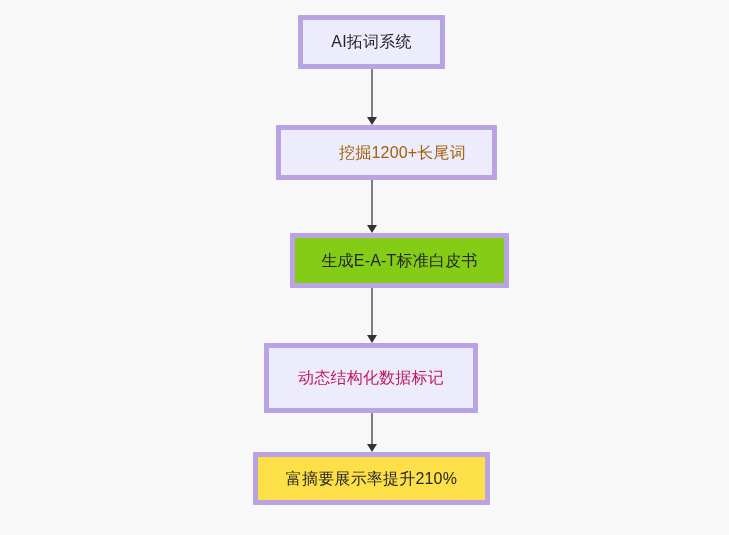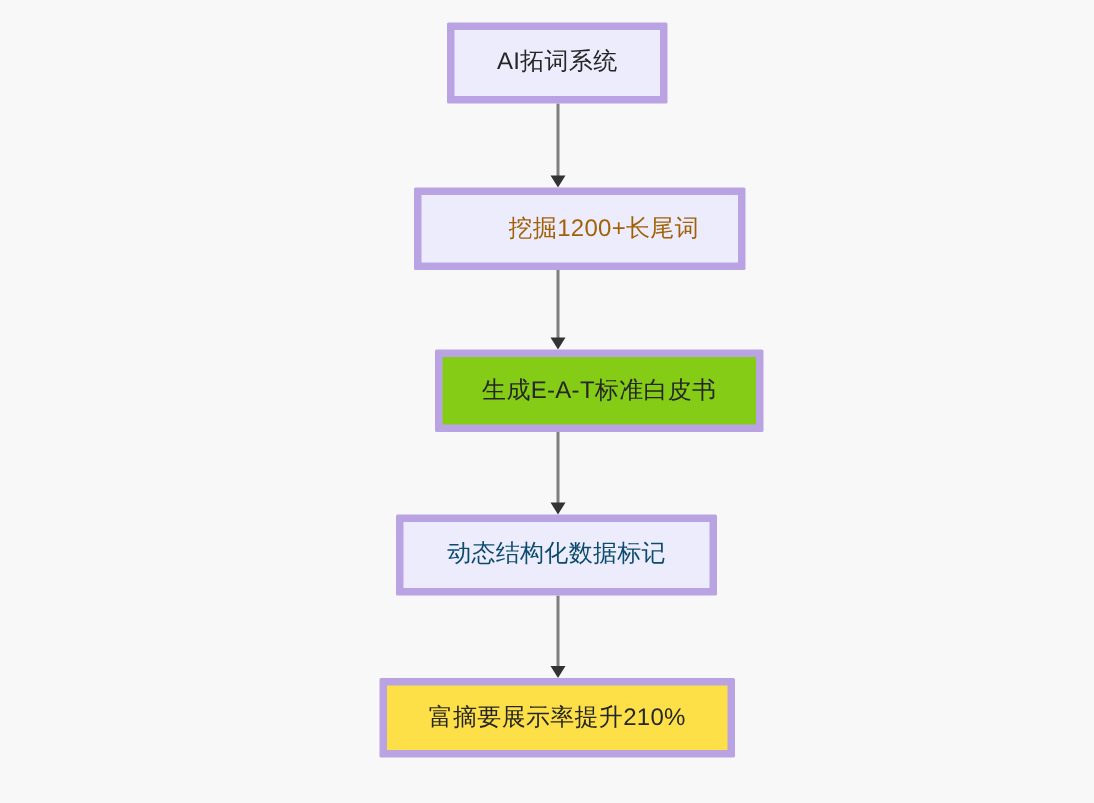--- a/index.html
+++ b/index.html
@@ -81,20 +81,20 @@
 
   <div class="node" style="left: 298px; top: 15px; width: 147px; height: 54px; background: rgb(236, 236, 253); border-color: rgb(185, 163, 227); color: rgb(38, 38, 38);">
     <span class="node-label">AI拓词系统</span>
   </div>
   <div class="node" style="left: 276px; top: 125px; width: 221px; height: 55px; background: rgb(236, 236, 253); border-color: rgb(185, 163, 227); color: #a16207; padding-left: 32px;">
     <span class="node-label">挖掘1200+长尾词</span>
   </div>
   <div class="node" style="left: 262px; top: 233px; width: 219px; height: 55px; background: #84cc16; border-color: rgb(185, 163, 227); color: rgb(38, 38, 38); margin-left: 28px;">
     <span class="node-label">生成E-A-T标准白皮书</span>
   </div>
-  <div class="node" style="left: 264px; top: 343px; width: 214px; height: 54px; background: rgb(236, 236, 253); border-color: rgb(185, 163, 227); color: #0c4a6e;">
+  <div class="node" style="left: 264px; top: 343px; width: 214px; height: 70px; background: rgb(236, 236, 253); border-color: rgb(185, 163, 227); color: #be185d;">
     <span class="node-label">动态结构化数据标记</span>
   </div>
   <div class="node" style="left: 253px; top: 452px; width: 237px; height: 53px; background: #fde047; border-color: rgb(185, 163, 227); color: rgb(38, 38, 38);">
     <span class="node-label">富摘要展示率提升210%</span>
   </div>
 
 </div>
 
 </body></html>

